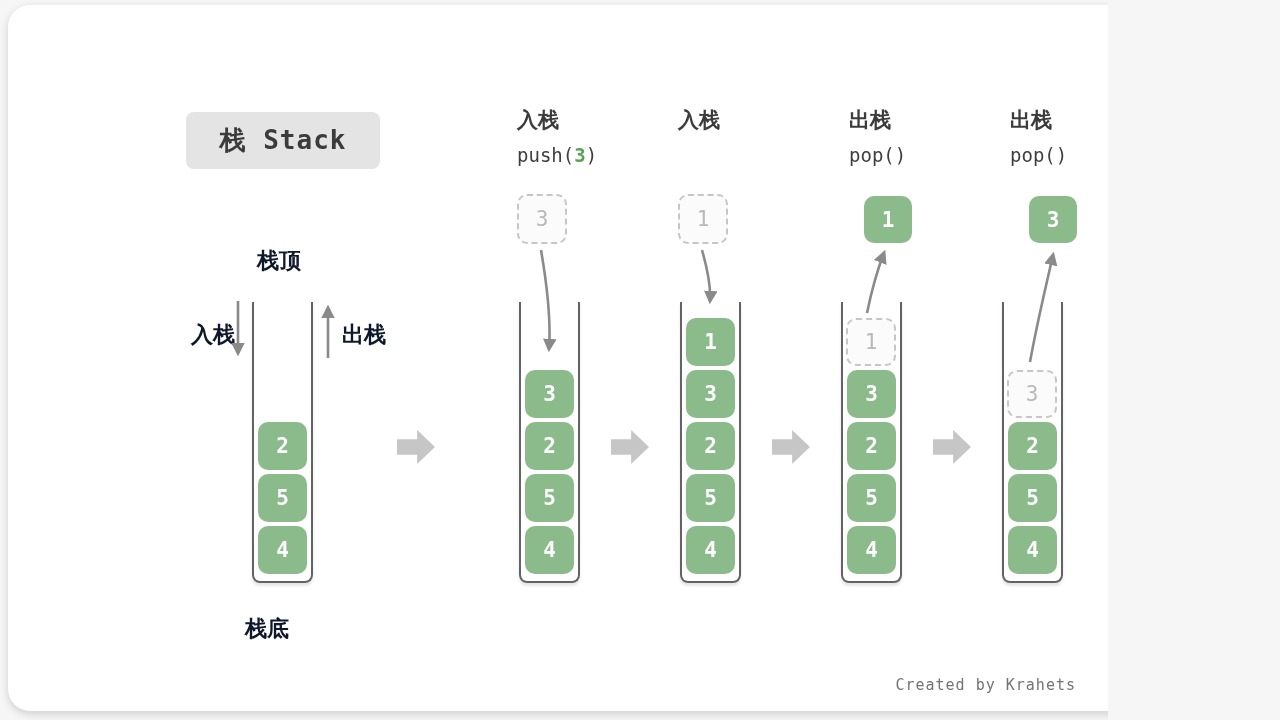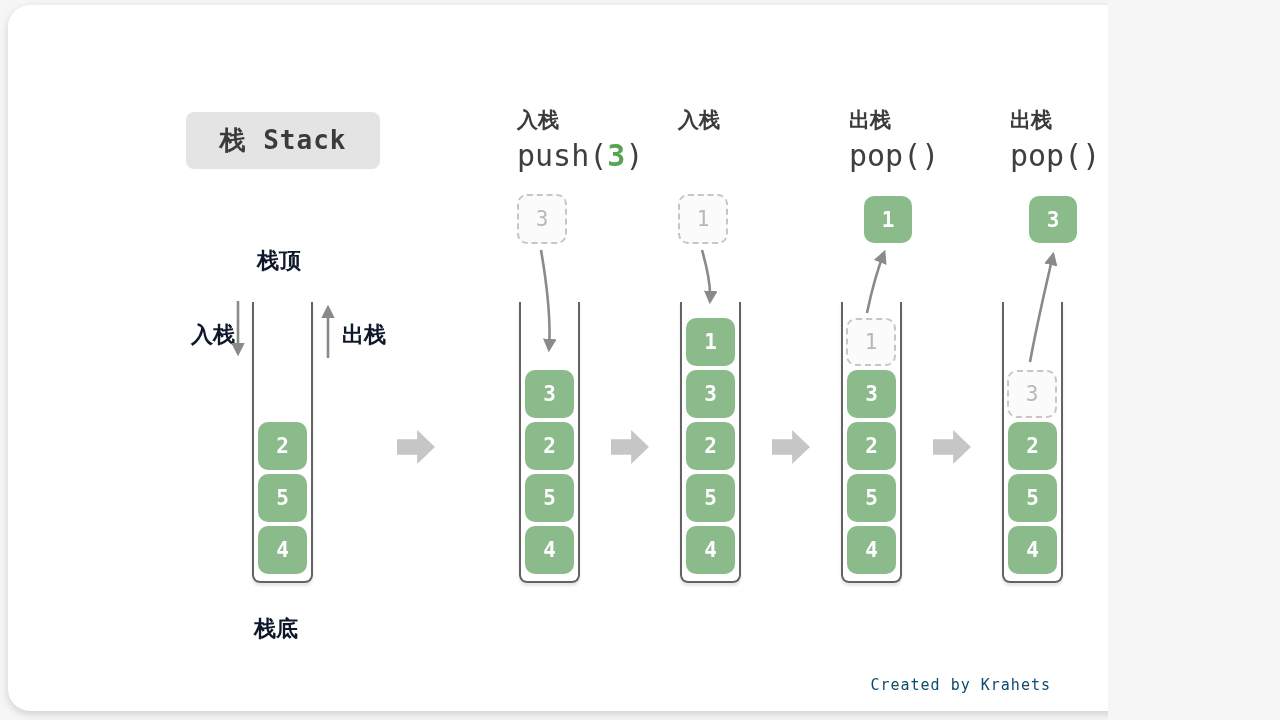--- a/index.html
+++ b/index.html
@@ -9,21 +9,21 @@
           background:#ffffff; border-radius:22px; box-shadow:0 3px 8px rgba(0,0,0,0.16); }
 
   
   .title-badge { position:absolute; left:186px; top:112px; width:194px; height:57px;
                  background:#e4e4e4; border-radius:8px; display:flex; align-items:center; justify-content:center;
                  font-family:"DejaVu Sans Mono", monospace; font-size:26px; font-weight:600; color:#3b3b3b; letter-spacing:1px; }
 
   
   .op-label { position:absolute; top:107px; width:160px; }
   .op-cn   { font-size:21px; font-weight:600; color:#3b3b3b; line-height:26px; }
-  .op-code { margin-top:9px; font-family:"DejaVu Sans Mono", monospace; font-size:30px; font-weight:500; color:#3f3f3f; line-height:27px; }
+  .op-code { margin-top:9px; font-family:"DejaVu Sans Mono", monospace; font-size:19px; font-weight:500; color:#3f3f3f; line-height:27px; }
   .op-code .arg { color:#56a352; font-weight:bold; }
 
   
   .tube { position:absolute; top:302px; width:61px; height:281px;
           border-left:2px solid #636363; border-right:2px solid #636363; border-bottom:2px solid #636363;
           border-bottom-left-radius:8px; border-bottom-right-radius:8px;
           box-shadow:0 3px 3px rgba(0,0,0,0.10); background:transparent; }
 
   
   .cell { position:absolute; width:49px; height:48px; border-radius:10px; background:#8bbb8b;
@@ -43,22 +43,22 @@
   
   .legend { position:absolute; font-size:22px; font-weight:600; color:#0f172a; }
 
   
   .block-arrow { position:absolute; top:430px; width:38px; height:34px; background:#c6c6c6;
     clip-path:polygon(0% 27%, 53% 27%, 53% 0%, 100% 50%, 53% 100%, 53% 73%, 0% 73%); }
 
   
   #arrows { position:absolute; left:0; top:0; width:1280px; height:720px; pointer-events:none; }
 
-  .footer { position:absolute; top:676px; right:57px; font-family:"DejaVu Sans Mono", monospace;
-            font-size:15px; color:#0c4a6e; letter-spacing:1px; }
+  .footer { position:absolute; top:676px; right:32px; font-family:"DejaVu Sans Mono", monospace;
+            font-size:15px; color:#737373; letter-spacing:1px; }
 </style>
 </head>
 <body>
 
 <div id="canvas">
   <div class="card"></div>
 
   <div class="title-badge">
     <span>栈 Stack</span>
   </div>
@@ -73,21 +73,21 @@
   <div class="op-label" style="left:849px">
     <div class="op-cn">出栈</div>
     <div class="op-code"><span>pop()</span><span class="arg"></span><span></span></div>
   </div>
   <div class="op-label" style="left:1010px">
     <div class="op-cn">出栈</div>
     <div class="op-code"><span>pop()</span><span class="arg"></span><span></span></div>
   </div>
 
   <div class="legend" style="left:257px; top:246px;">栈顶</div>
-  <div class="legend" style="left:254px; top:614px;">栈底</div>
+  <div class="legend" style="left:245px; top:614px;">栈底</div>
   <div class="legend" style="left:191px; top:320px;">入栈</div>
   <div class="legend" style="left:342px; top:320px;">出栈</div>
 
   <div class="tube" style="left:252px"></div>
   <div class="cell" style="left:258px; top:422px">2</div>
   <div class="cell" style="left:258px; top:474px">5</div>
   <div class="cell" style="left:258px; top:526px">4</div>
 
   <div class="tube" style="left:519px"></div>
   <div class="float-dashed" style="left:517px">3</div>

